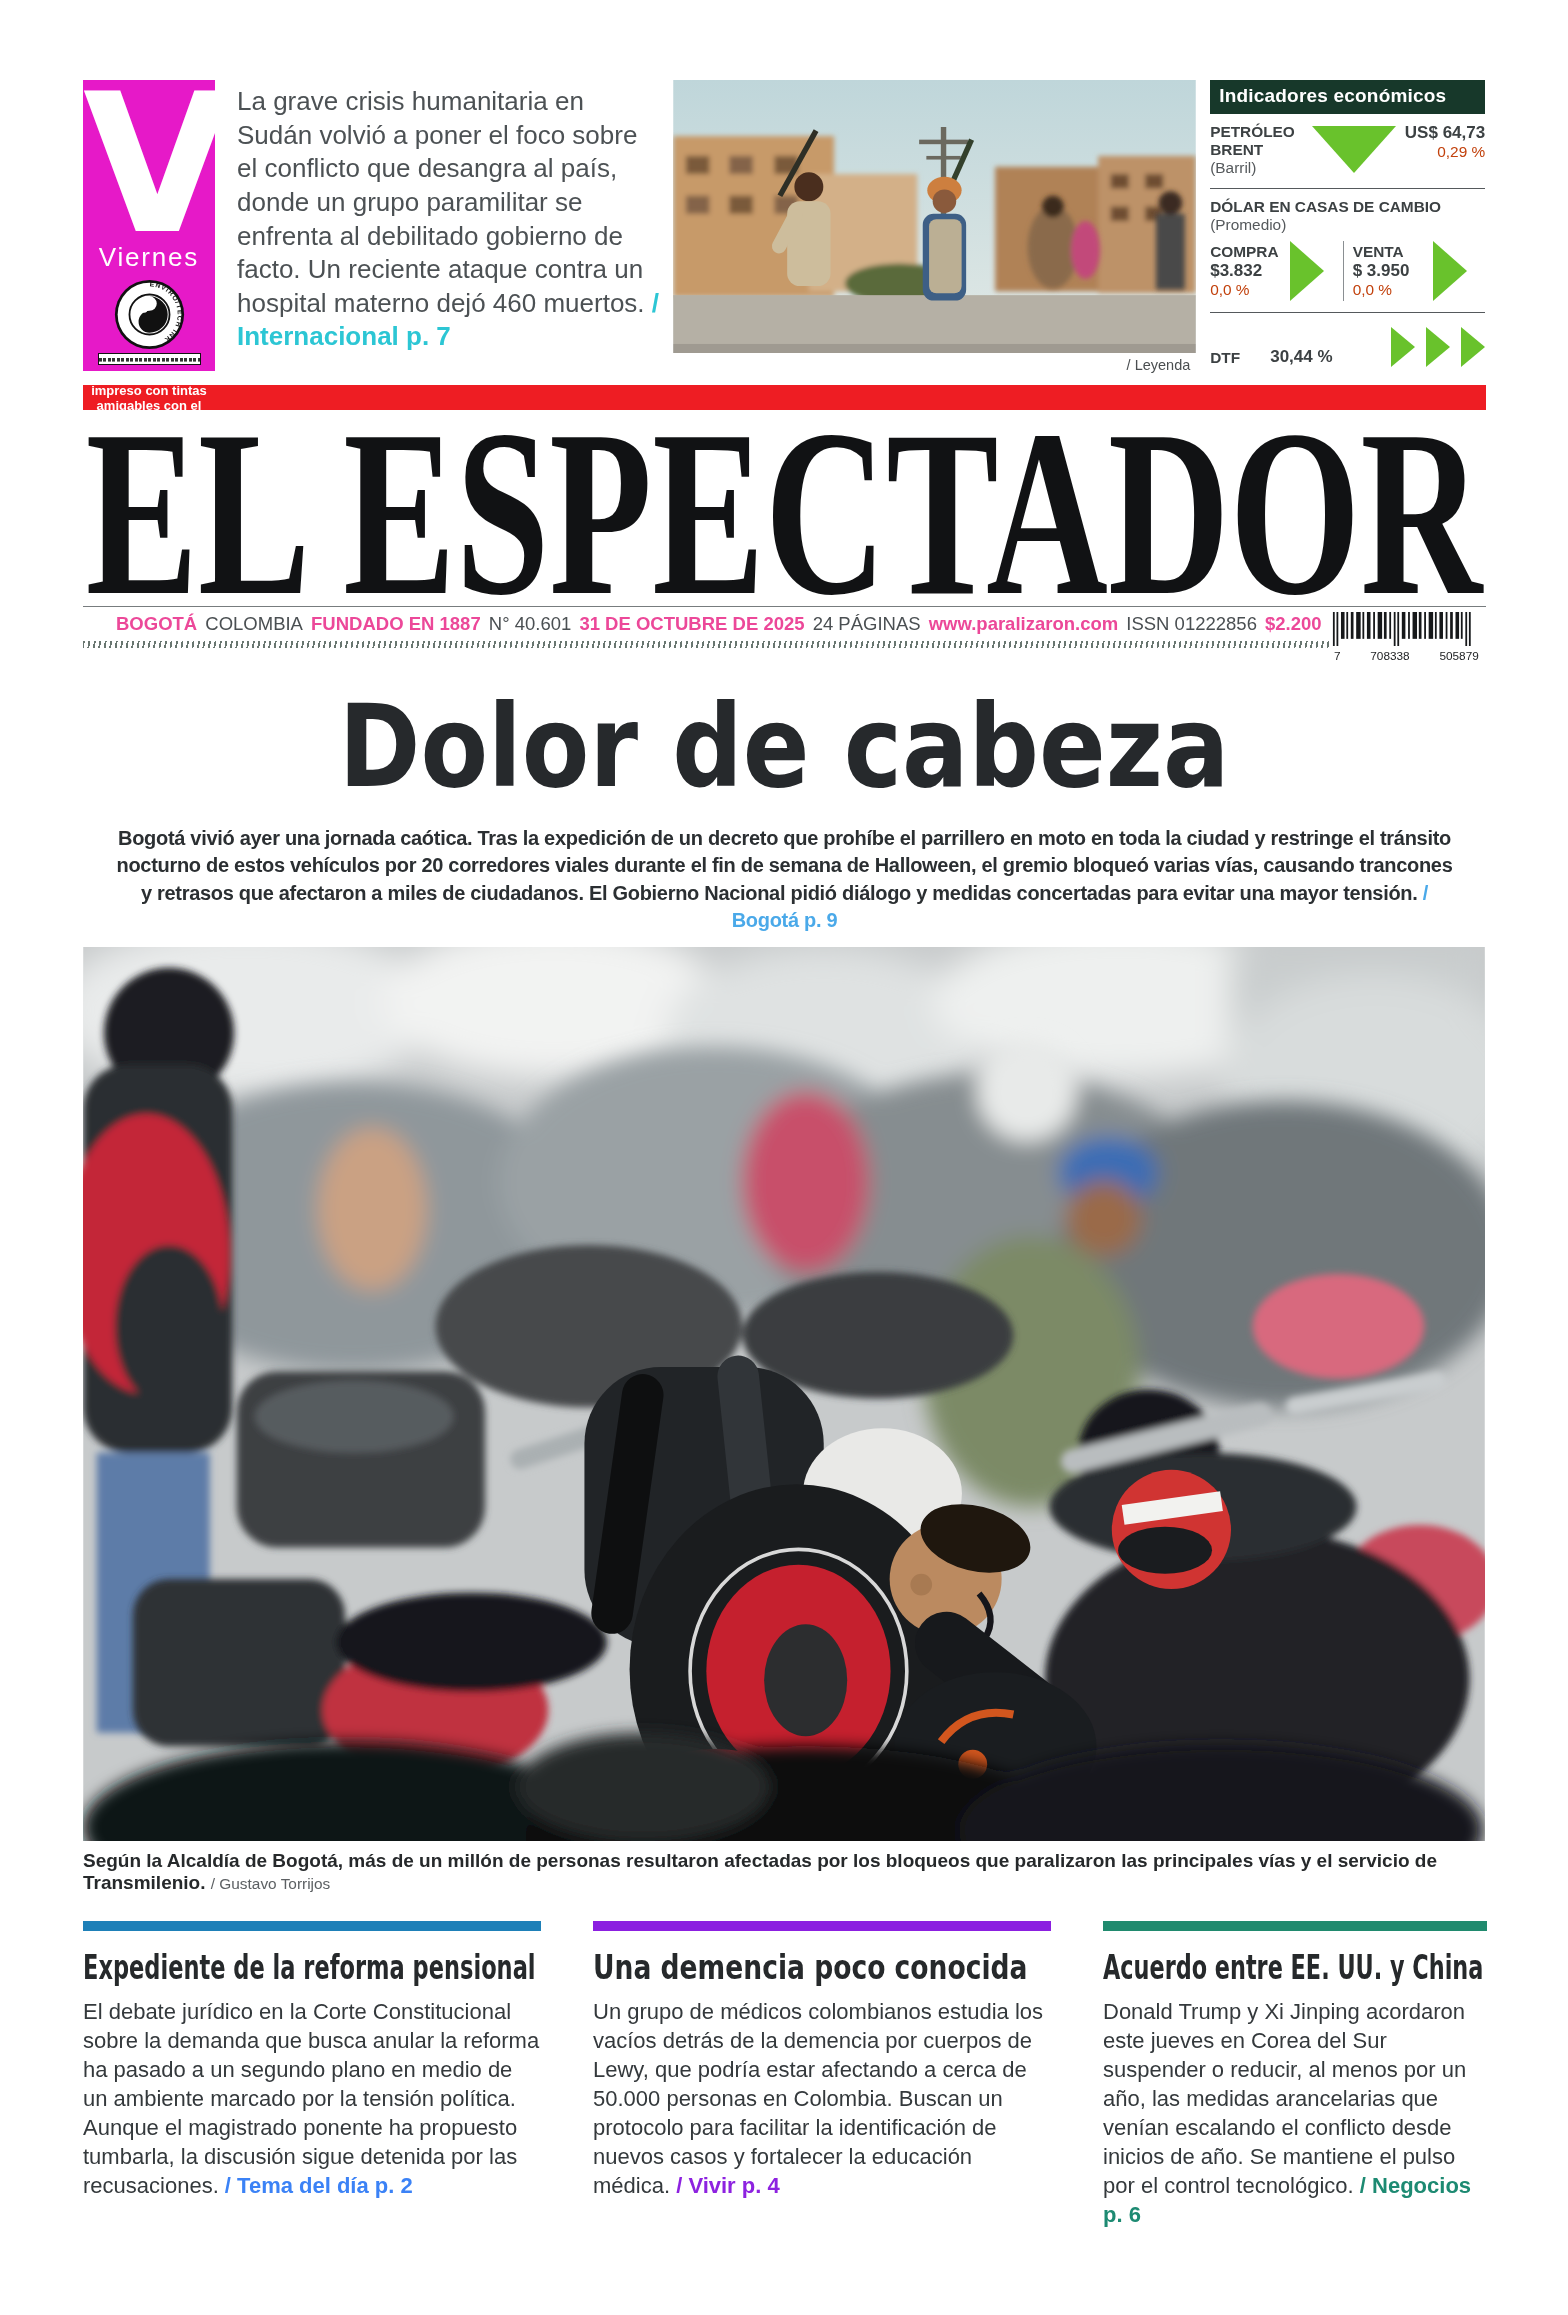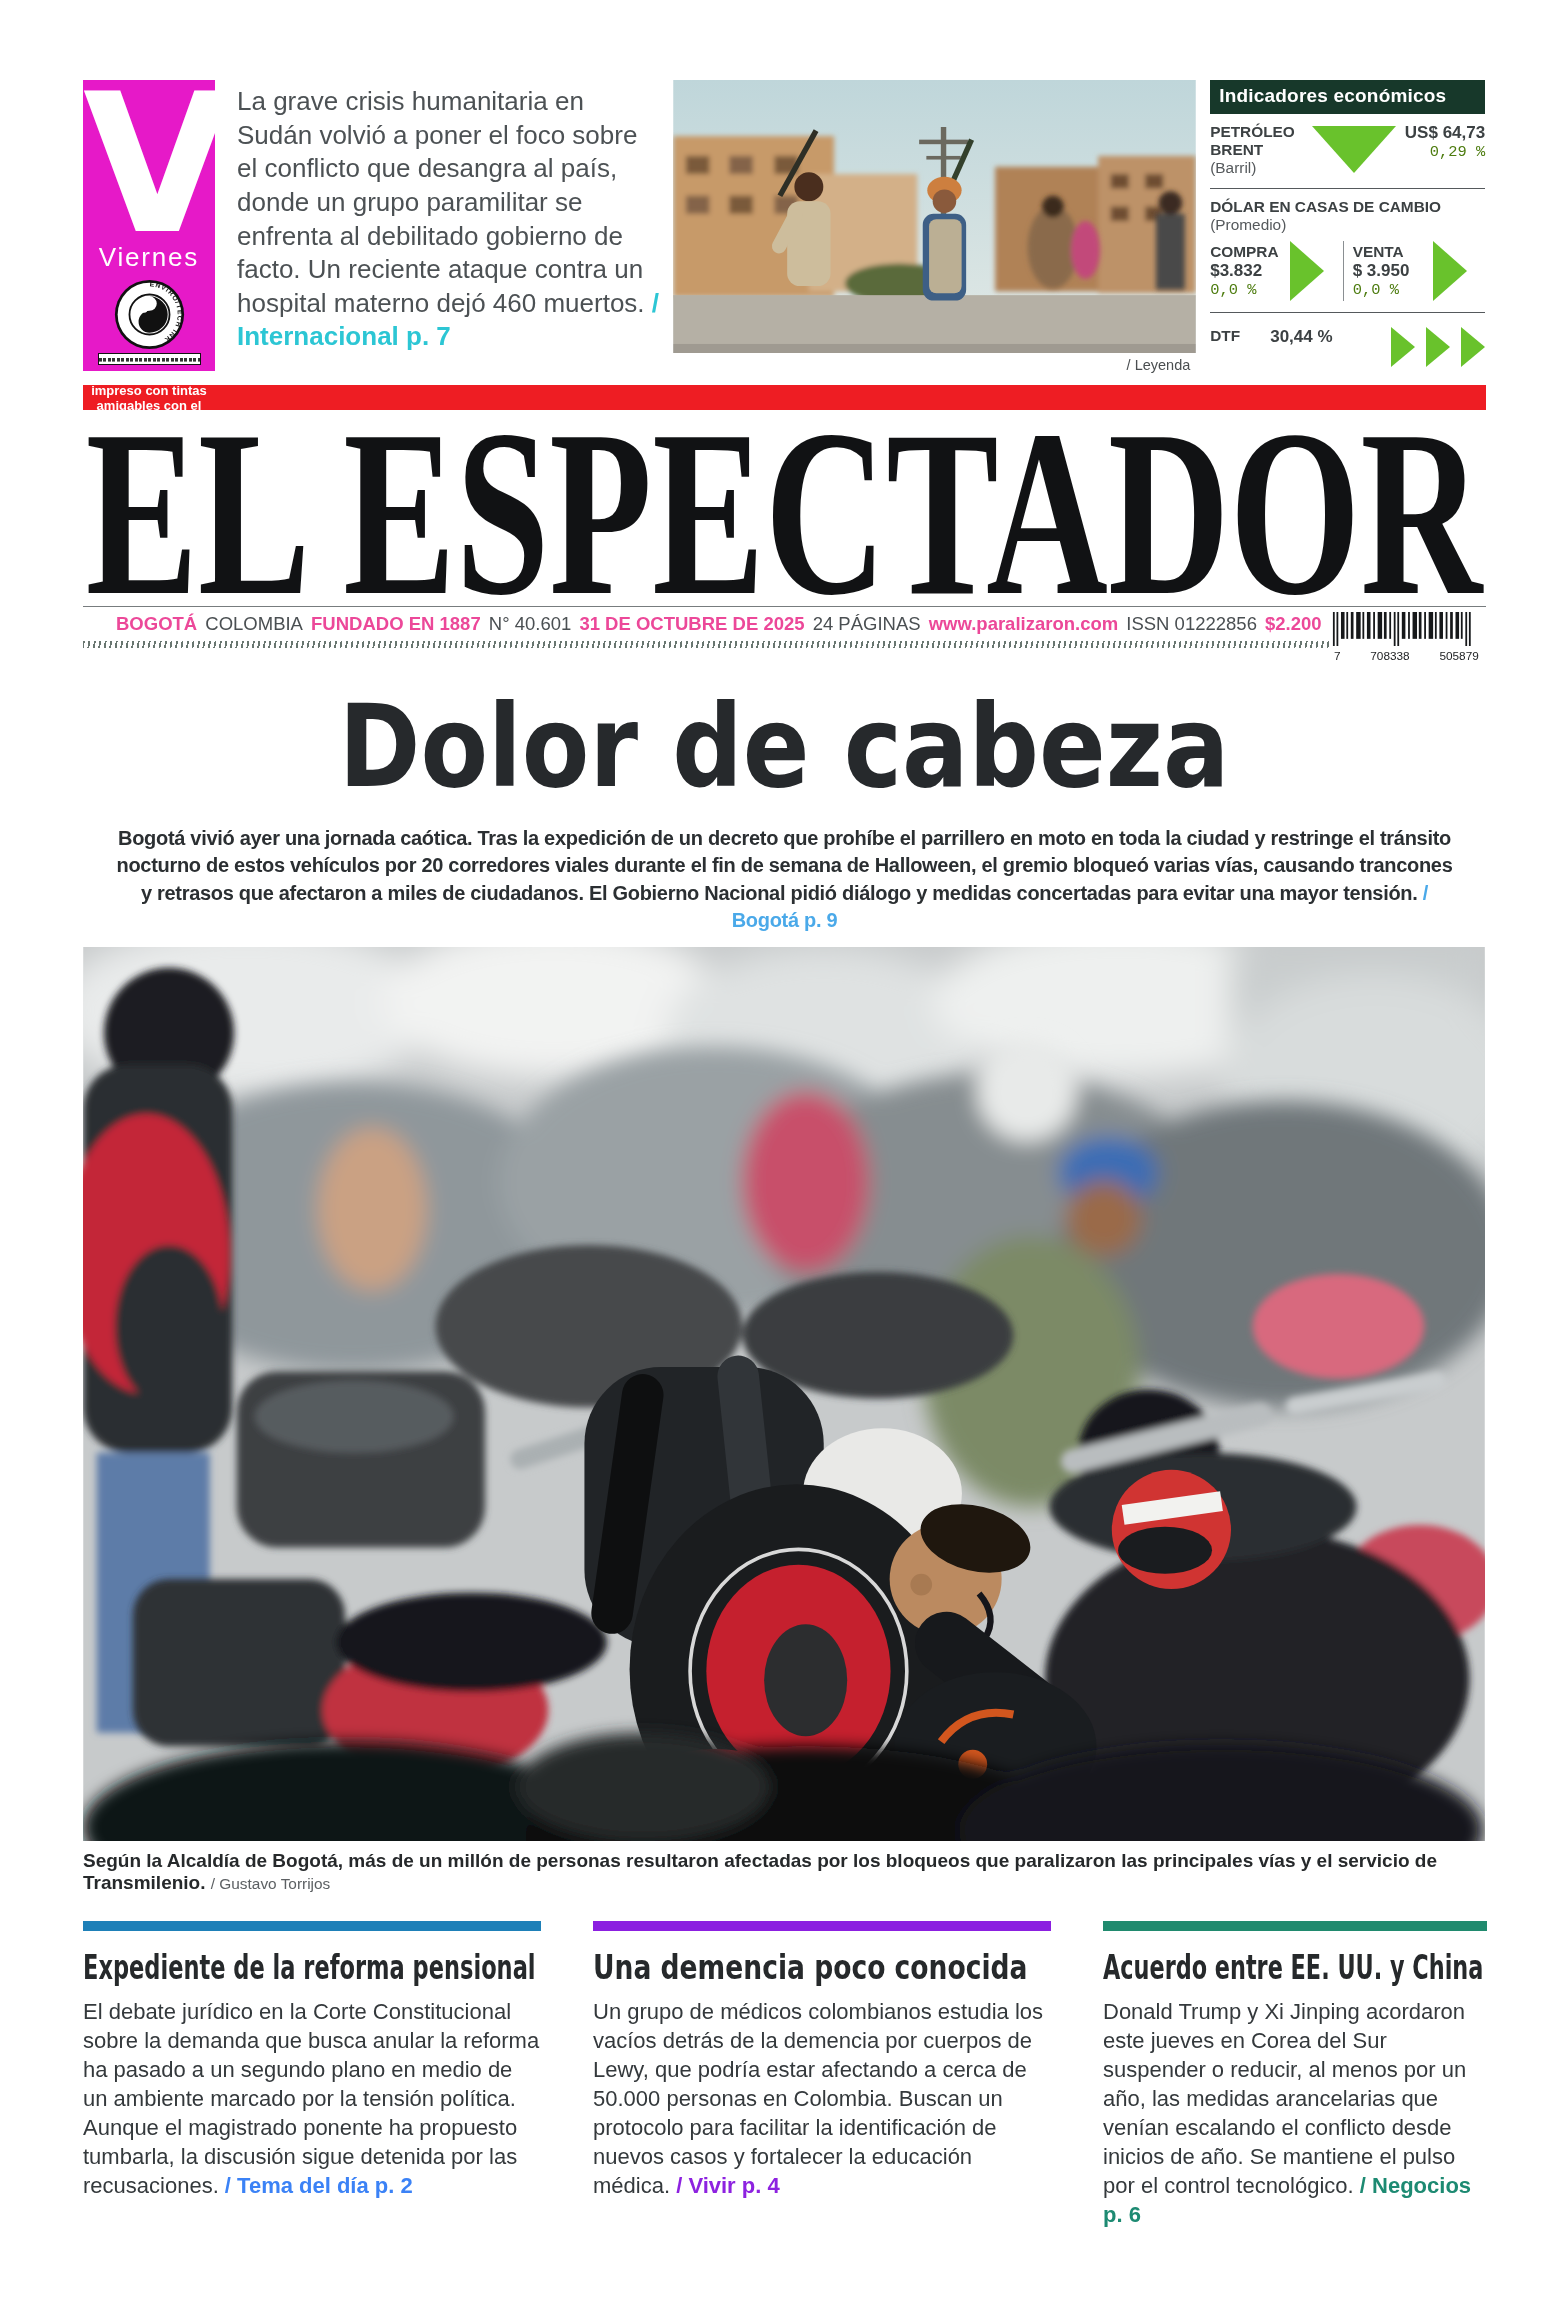--- a/index.html
+++ b/index.html
@@ -25,29 +25,29 @@
 
   
   .indicators{width:275px;margin-left:14.5px;flex:none;font-size:15.4px;color:#3c4143;}
   .ind-header{background:#17382a;color:#fff;font-weight:bold;font-size:19px;padding:5.4px 9px 6.3px;letter-spacing:0.2px;}
   .ind-sec{border-bottom:1.8px solid #55595c;padding:9px 0 11px;}
   .ind-sec:last-child{border-bottom:none;}
   .ind-row{display:flex;align-items:flex-start;}
   .ind-lbl{font-weight:bold;color:#3c4143;}
   .ind-sub{color:#55595c;}
   .ind-val{font-weight:bold;font-size:17px;text-align:right;}
-  .ind-chg{color:#4d7c0f;text-align:right;font-family:Liberation Mono, monospace;}
+  .ind-chg{color:#c2410c;text-align:right;}
   .tri-down{width:0;height:0;border-left:42px solid transparent;border-right:42px solid transparent;border-top:47px solid #69c22c;margin:3.6px 1.8px 0;}
   .tri-right{width:0;height:0;border-top:30px solid transparent;border-bottom:30px solid transparent;border-left:34px solid #69c22c;}
   .tri-right.sm{border-top-width:20px;border-bottom-width:20px;border-left-width:24.4px;}
   .dollar-cols{display:flex;margin-top:7.2px;}
   .dcol{display:flex;align-items:center;flex:1;}
   .dcol .txt{width:80px;}
   .dcol.venta{border-left:1.8px solid #8a8f92;padding-left:9px;}
-  .dtf-row{display:flex;align-items:flex-start;padding:14.5px 0 5.4px;}
+  .dtf-row{display:flex;align-items:flex-end;padding:14.5px 0 5.4px;}
   .dtf-row .ind-lbl{width:60px;}
   .dtf-row .ind-val{text-align:left;flex:1;}
   .dtf-tris{display:flex;gap:11px;}
 
   
   .redbar{margin:12.7px 83px 0;height:25px;background:#ee1d23;}
   .masthead{margin:3.6px 83px 0;}
   .masthead svg{display:block;}
 
   .inforow{position:relative;margin:0 83px;border-top:1.8px solid #777c7e;}

